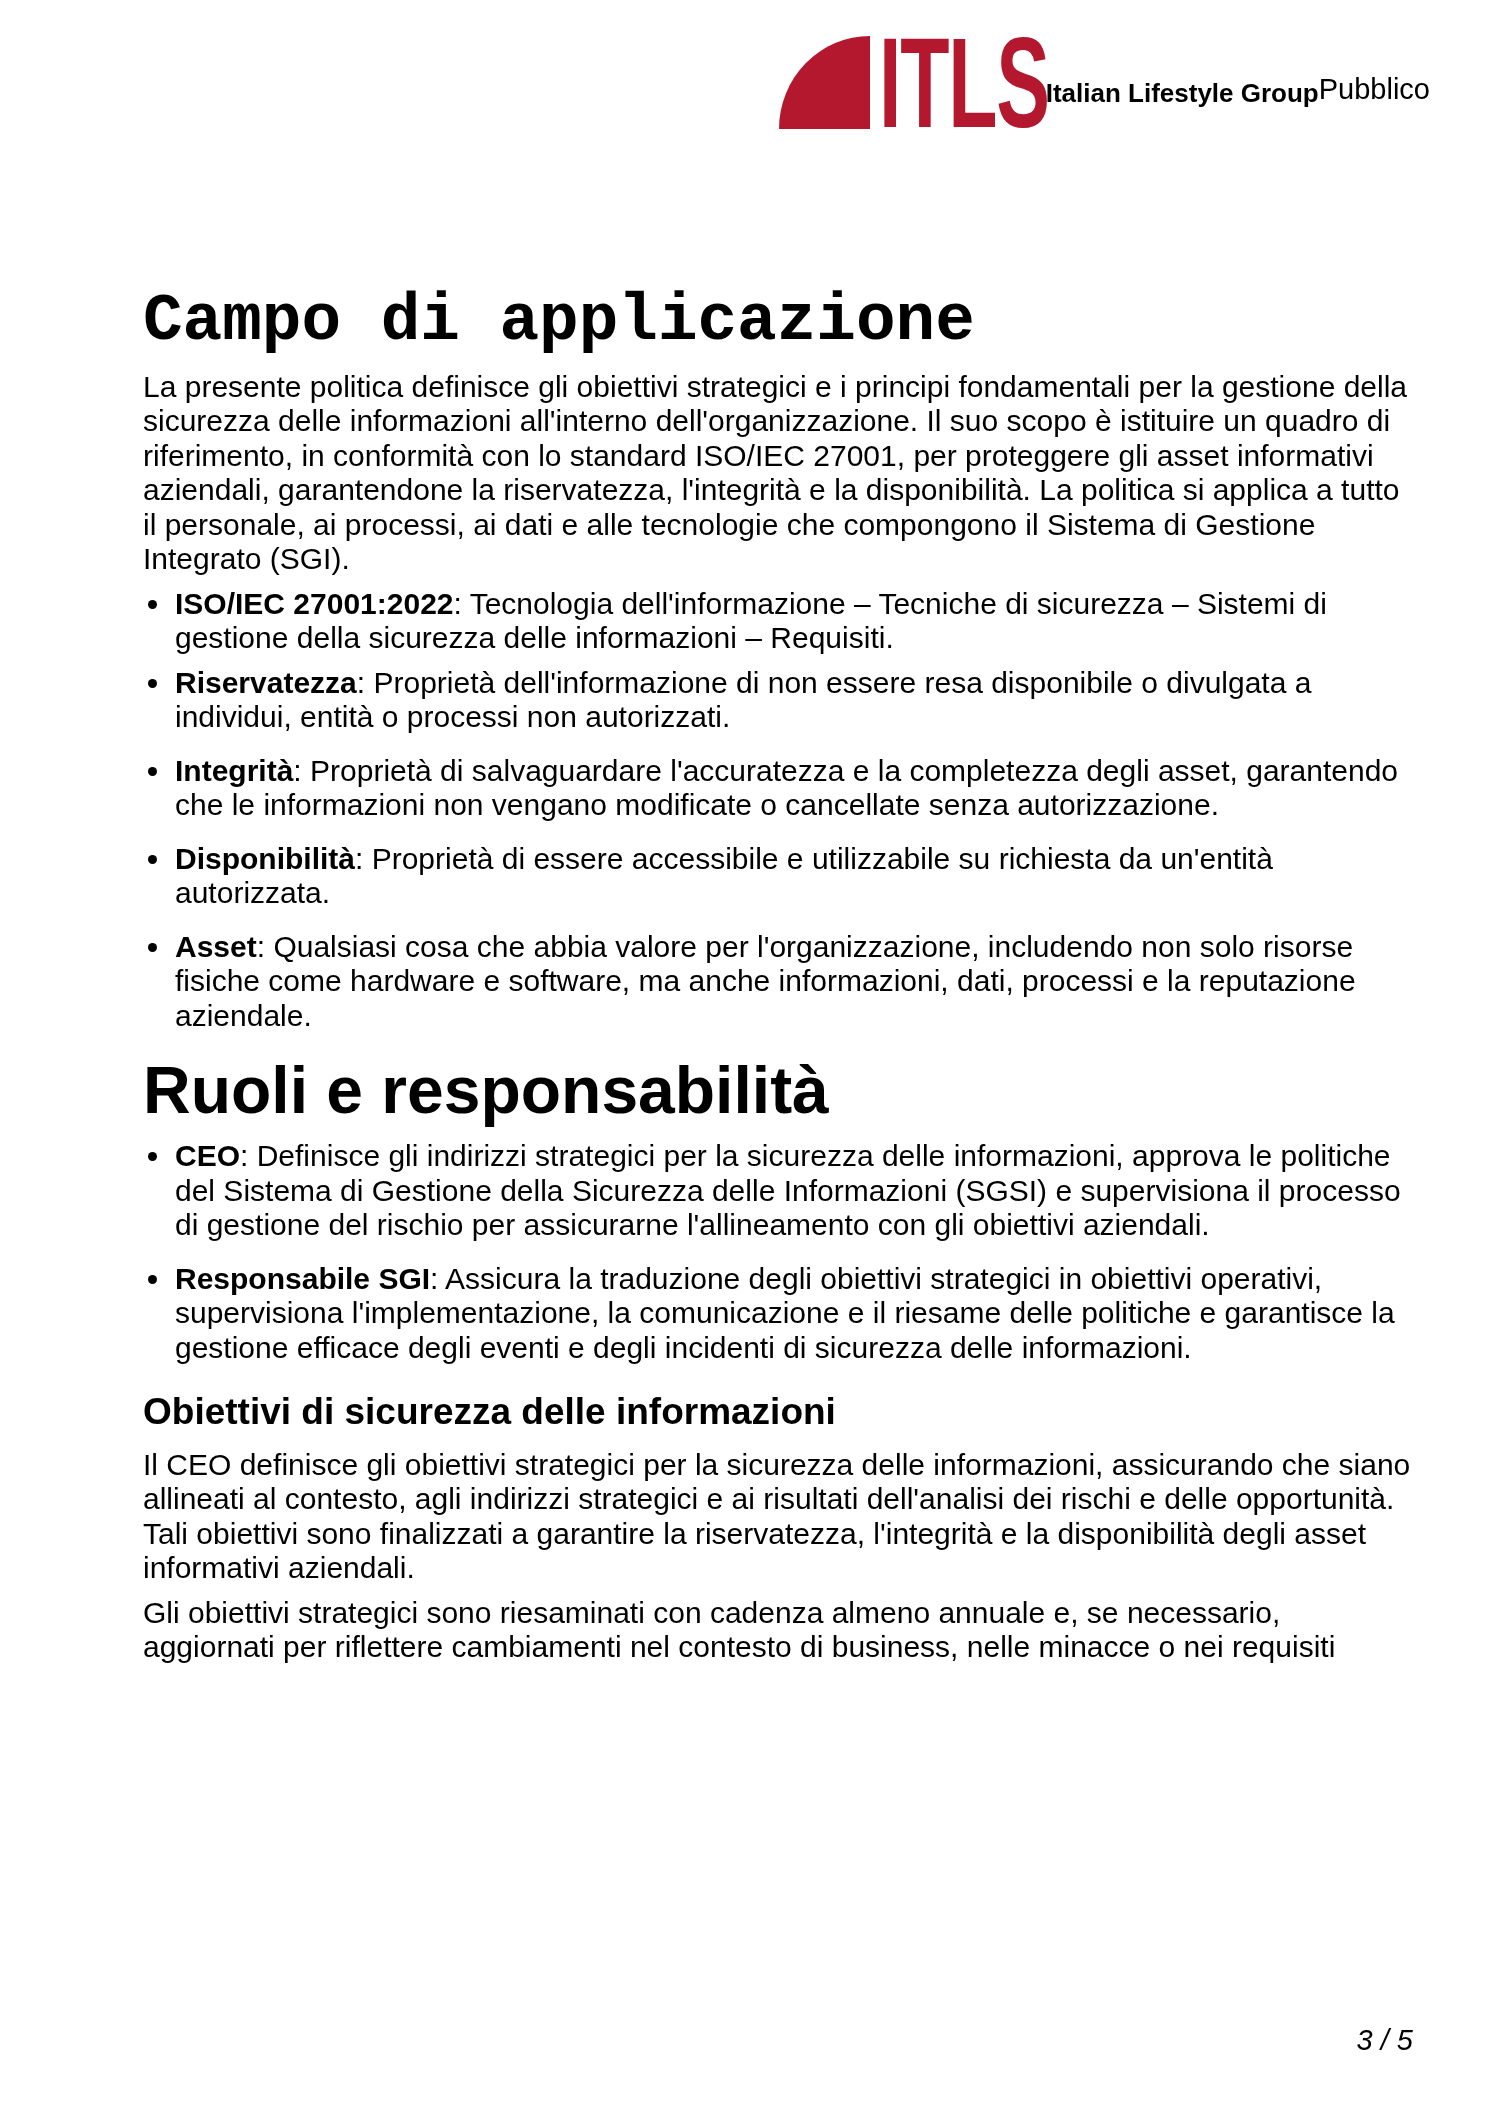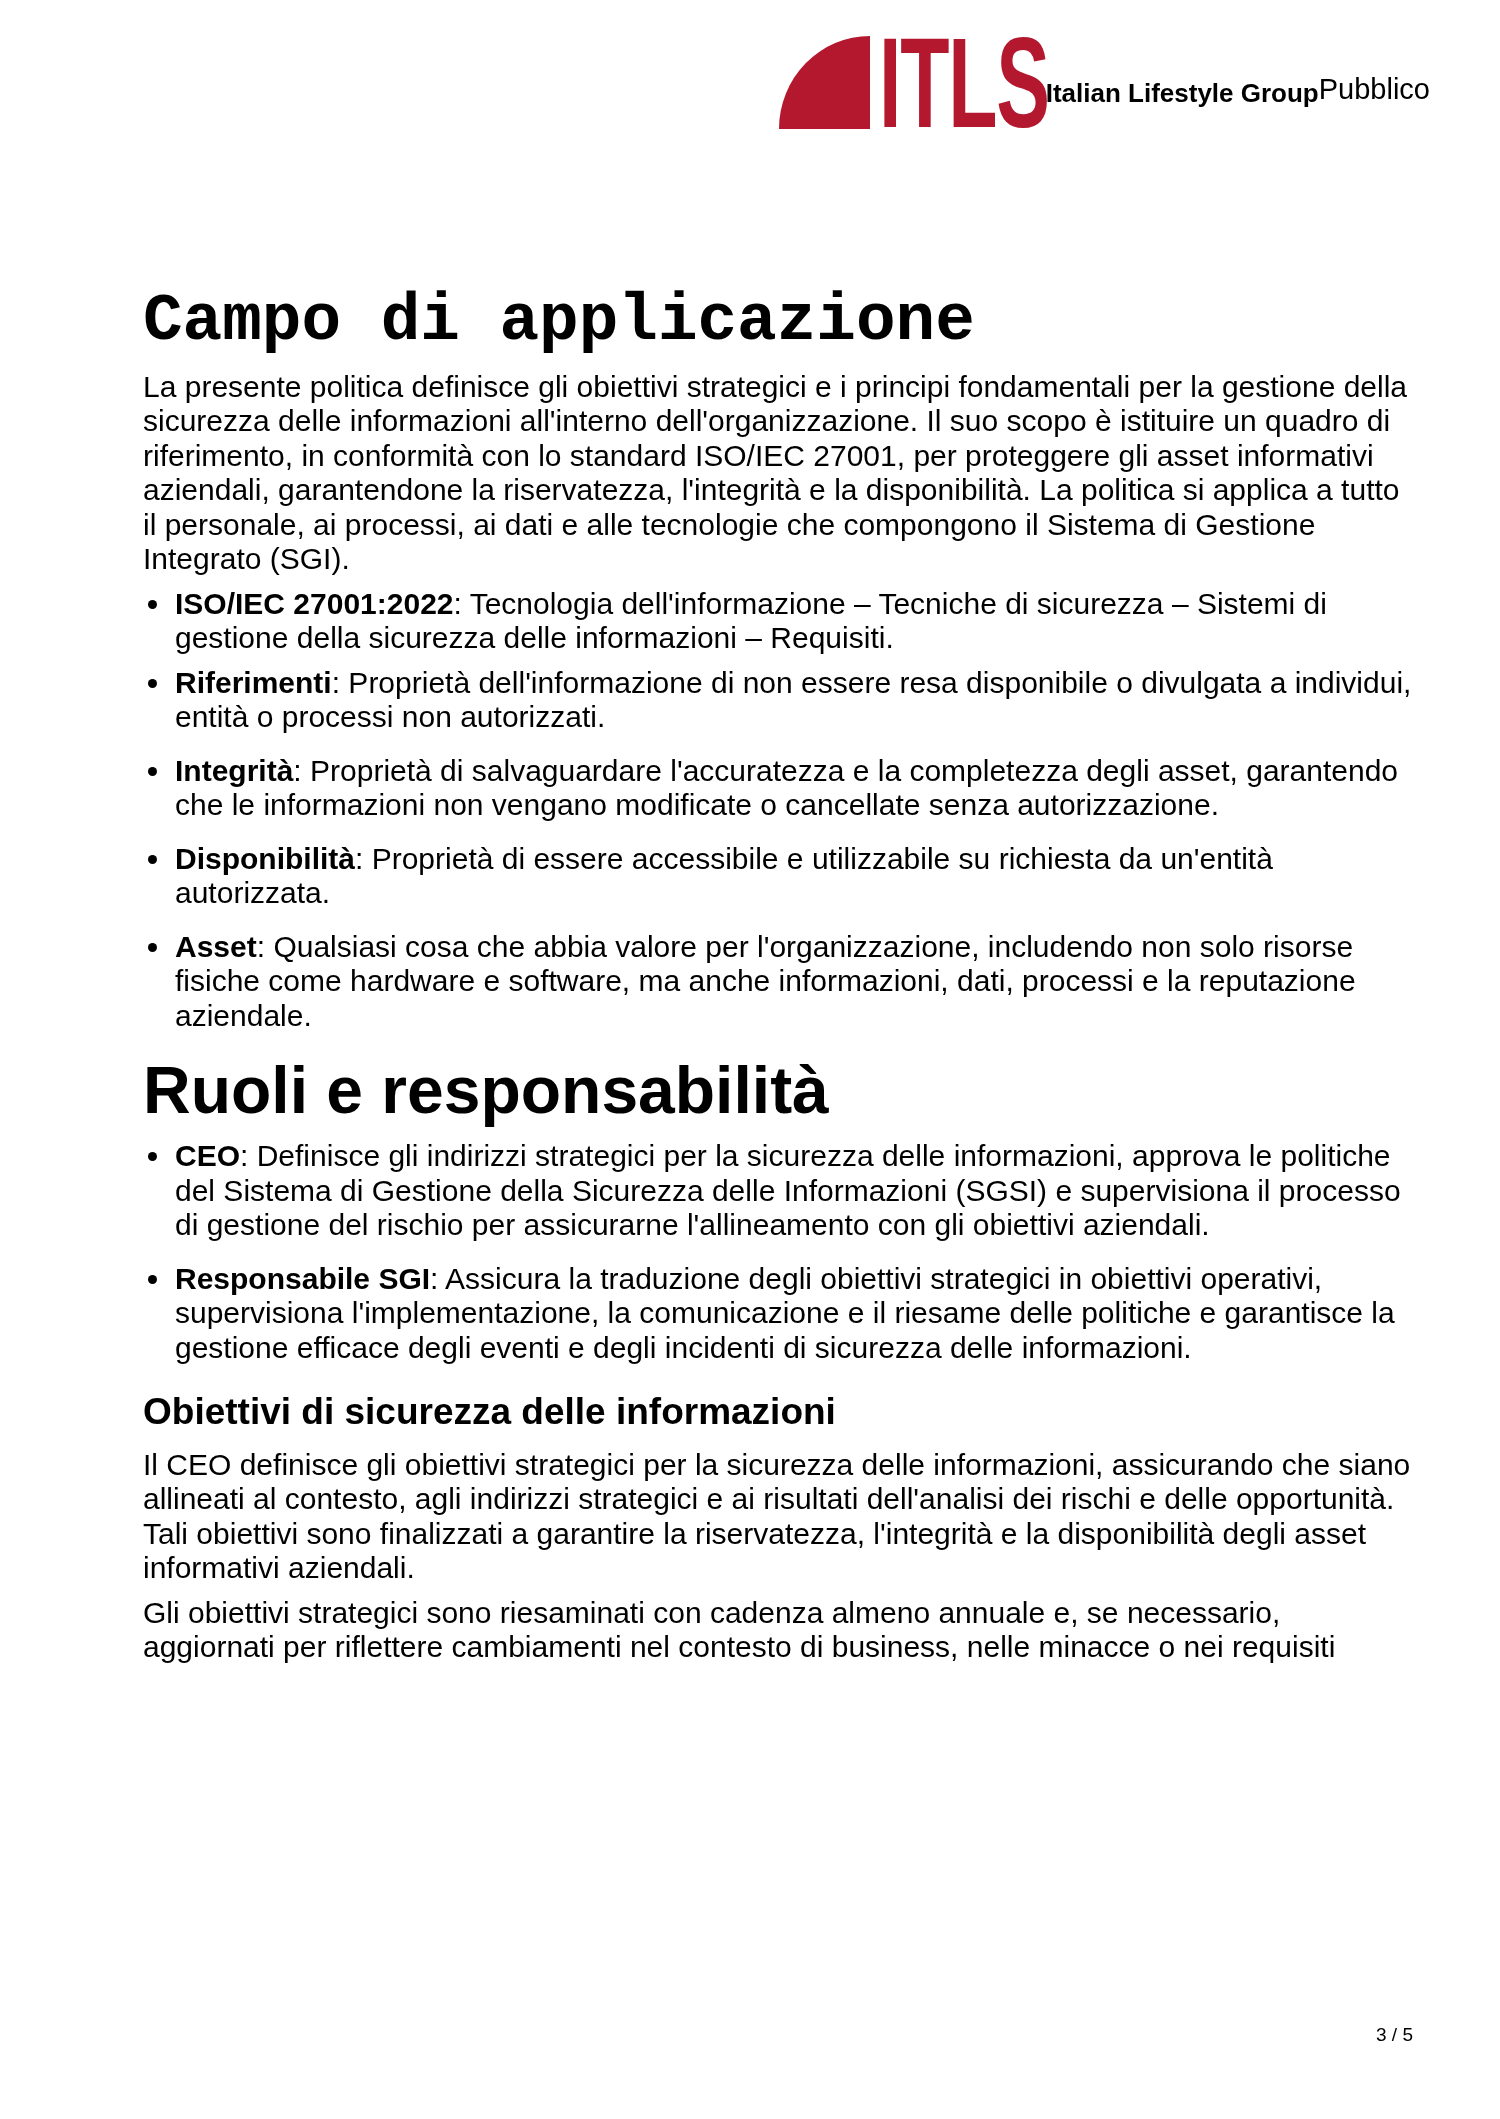--- a/index.html
+++ b/index.html
@@ -95,22 +95,23 @@
     padding-left: 2px;
   }
   li:last-child { margin-bottom: 0; }
   li strong { font-weight: bold; }
 
   
   .footer {
     position: absolute;
     top: 2024px;
     right: 87px;
-    font-size: 19px;
+    font-size: 29px;
     line-height: 1.15;
+    font-style: italic;
   }
 </style>
 </head>
 <body>
 
 <div class="page">
 
   <div class="header-block">
     <div class="logo">
       <div class="logo-quarter"></div>
@@ -123,21 +124,21 @@
   <main>
 
     <h1 class="first">Campo di applicazione</h1>
     <p>La presente politica definisce gli obiettivi strategici e i principi fondamentali per la gestione della sicurezza delle informazioni all'interno dell'organizzazione. Il suo scopo è istituire un quadro di riferimento, in conformità con lo standard ISO/IEC 27001, per proteggere gli asset informativi aziendali, garantendone la riservatezza, l'integrità e la disponibilità. La politica si applica a tutto il personale, ai processi, ai dati e alle tecnologie che compongono il Sistema di Gestione Integrato (SGI).</p>
 
     <ul>
       <li><strong>ISO/IEC 27001:2022</strong><span>: Tecnologia dell'informazione – Tecniche di sicurezza – Sistemi di gestione della sicurezza delle informazioni – Requisiti.</span></li>
     </ul>
 
     <ul>
-      <li><strong>Riferimenti</strong><span>: Proprietà dell'informazione di non essere resa disponibile o divulgata a individui, entità o processi non autorizzati.</span></li>
+      <li><strong>Riservatezza</strong><span>: Proprietà dell'informazione di non essere resa disponibile o divulgata a individui, entità o processi non autorizzati.</span></li>
       <li><strong>Integrità</strong><span>: Proprietà di salvaguardare l'accuratezza e la completezza degli asset, garantendo che le informazioni non vengano modificate o cancellate senza autorizzazione.</span></li>
       <li><strong>Disponibilità</strong><span>: Proprietà di essere accessibile e utilizzabile su richiesta da un'entità autorizzata.</span></li>
       <li><strong>Asset</strong><span>: Qualsiasi cosa che abbia valore per l'organizzazione, includendo non solo risorse fisiche come hardware e software, ma anche informazioni, dati, processi e la reputazione aziendale.</span></li>
     </ul>
 
     <h1>Ruoli e responsabilità</h1>
     <ul>
       <li><strong>CEO</strong><span>: Definisce gli indirizzi strategici per la sicurezza delle informazioni, approva le politiche del Sistema di Gestione della Sicurezza delle Informazioni (SGSI) e supervisiona il processo di gestione del rischio per assicurarne l'allineamento con gli obiettivi aziendali.</span></li>
       <li><strong>Responsabile SGI</strong><span>: Assicura la traduzione degli obiettivi strategici in obiettivi operativi, supervisiona l'implementazione, la comunicazione e il riesame delle politiche e garantisce la gestione efficace degli eventi e degli incidenti di sicurezza delle informazioni.</span></li>
     </ul>

